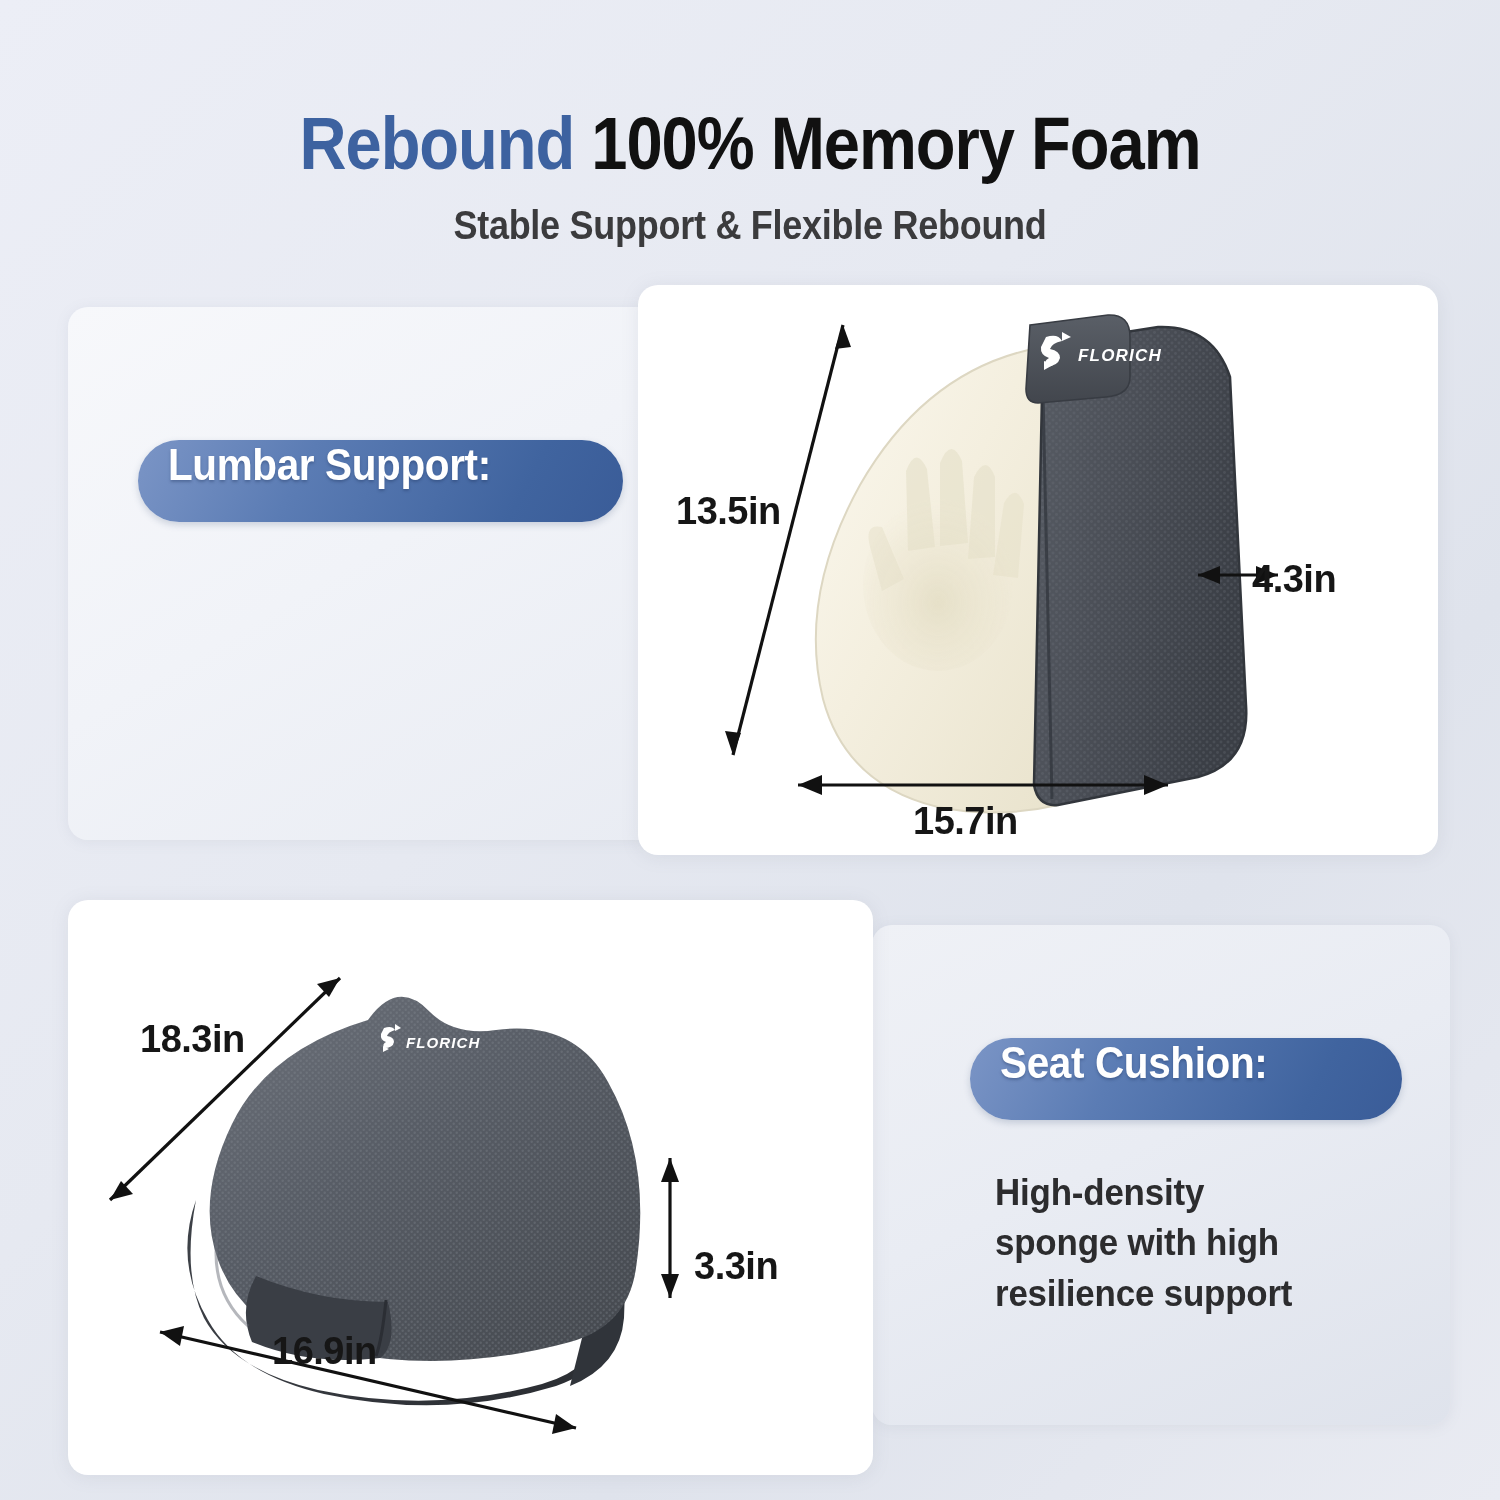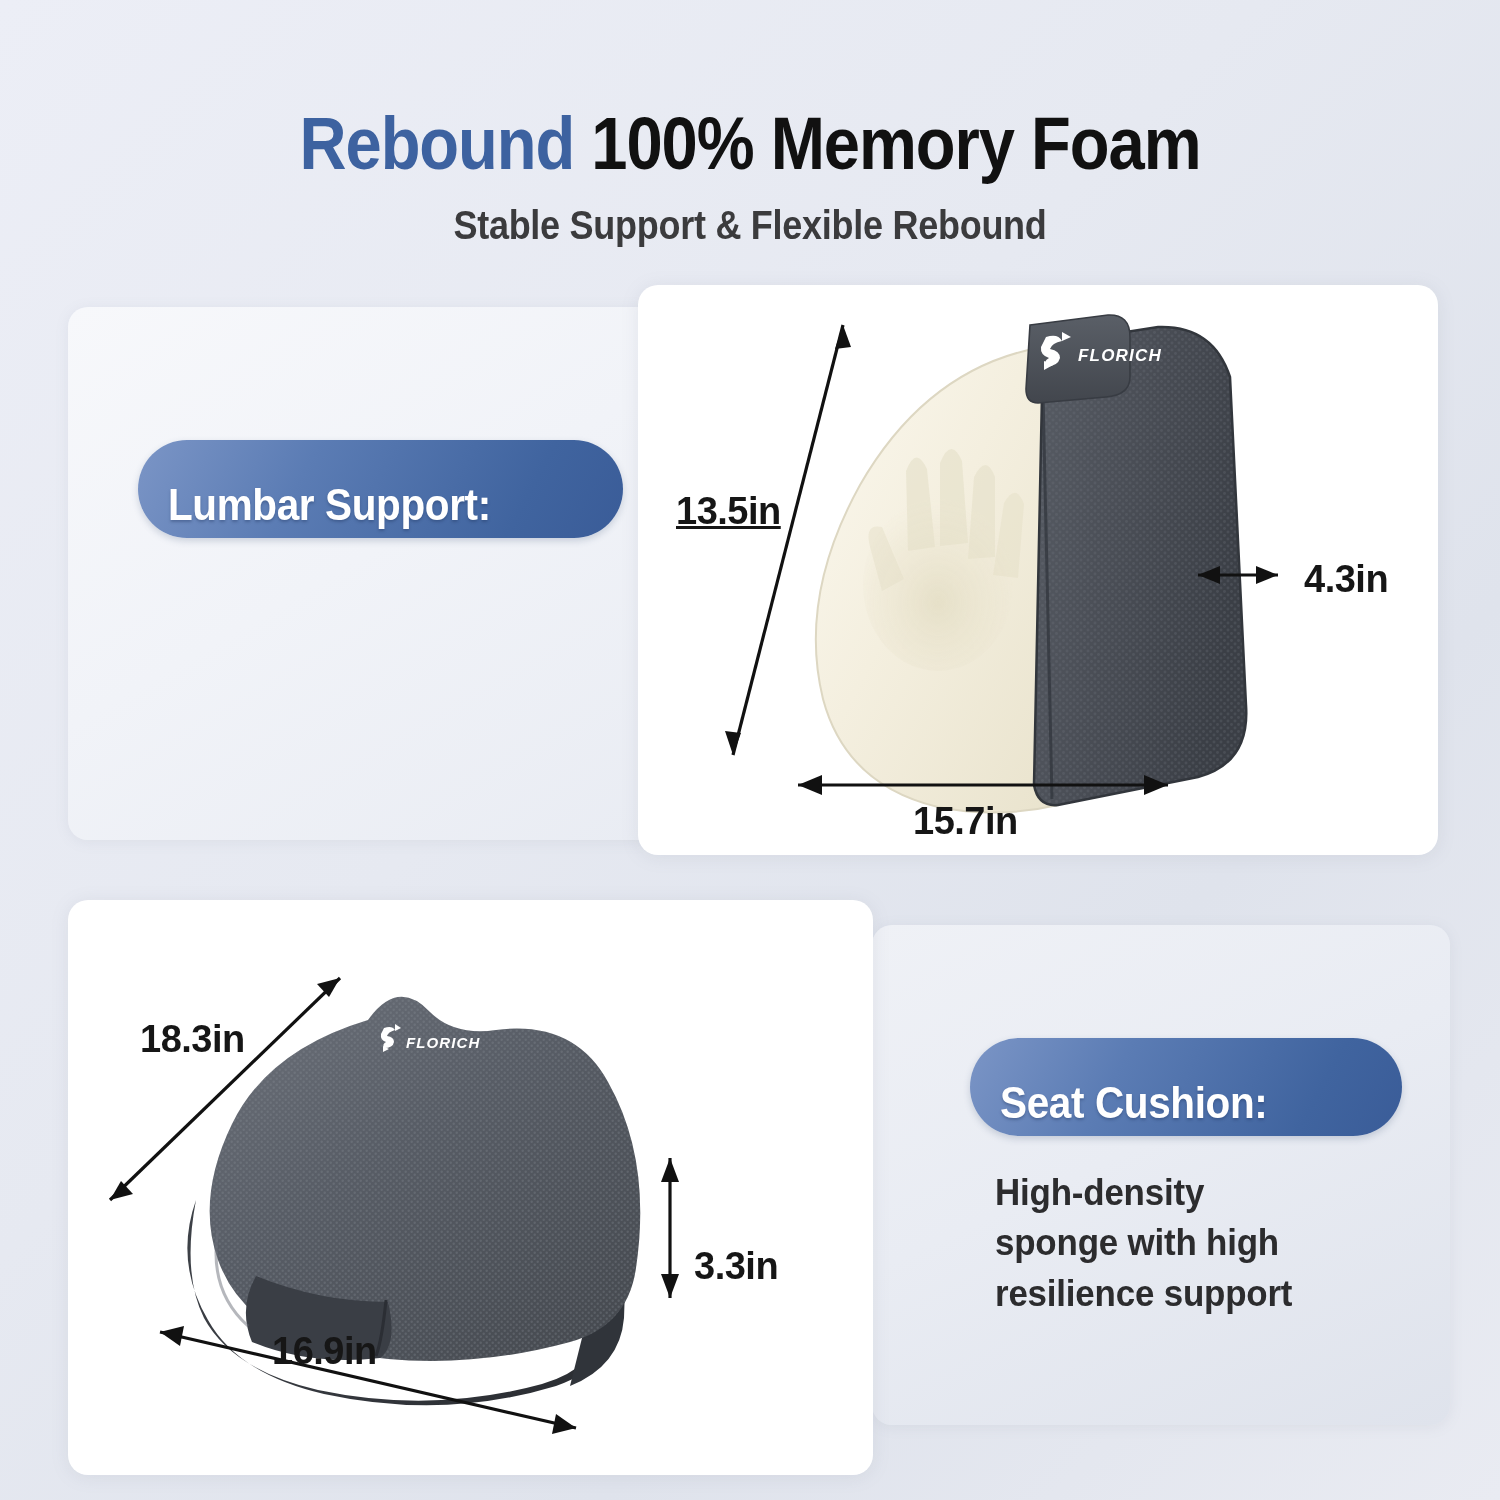--- a/index.html
+++ b/index.html
@@ -46,45 +46,45 @@
     box-shadow:0 2px 14px rgba(120,128,150,.10);
   }
   .card-img-bottom{
     left:68px;top:900px;width:805px;height:575px;
     background:#ffffff;
     box-shadow:0 2px 18px rgba(120,128,150,.13);
   }
 
   
   .badge{
-    position:absolute;display:flex;align-items:flex-end;
+    position:absolute;display:flex;align-items:flex-start;
     border-radius:999px;
     background:linear-gradient(118deg,#7b95c6 0%,#5b7cb4 34%,#40649f 78%,#3a5c98 100%);
     box-shadow:0 3px 7px rgba(60,80,120,.22);
-    padding:8px 30px;
+    padding:0 30px;
   }
   .badge span{
     color:#ffffff;font-weight:700;font-size:44px;letter-spacing:-.4px;
     transform:scaleX(.92);transform-origin:left center;
     text-shadow:0 2px 3px rgba(30,50,90,.35);
     white-space:nowrap;
   }
   .badge-lumbar{left:138px;top:440px;width:425px;height:82px;}
   .badge-seat{left:970px;top:1038px;width:372px;height:82px;}
 
   
   .bodytext{position:absolute;color:#2c2c2e;font-weight:700;font-size:36px;line-height:1.40;letter-spacing:-.2px;}
   .bodytext div{white-space:nowrap;transform:scaleX(.97);transform-origin:left center;}
   .body-lumbar{left:167px;top:570px;width:470px;}
   .body-seat{left:995px;top:1168px;width:420px;}
 
   
   .dim{position:absolute;font-weight:700;color:#161616;font-size:38px;letter-spacing:-.5px;white-space:nowrap;}
-  .dim-135{left:676px;top:490px;text-decoration:underline;}
-  .dim-43{left:1304px;top:558px;}
+  .dim-135{left:676px;top:490px;}
+  .dim-43{left:1252px;top:558px;}
   .dim-157{left:913px;top:800px;}
   .dim-183{left:140px;top:1018px;}
   .dim-33{left:694px;top:1245px;text-align:right;}
   .dim-169{left:272px;top:1330px;}
 
   svg{display:block;}
 </style>
 </head>
 <body>
 

